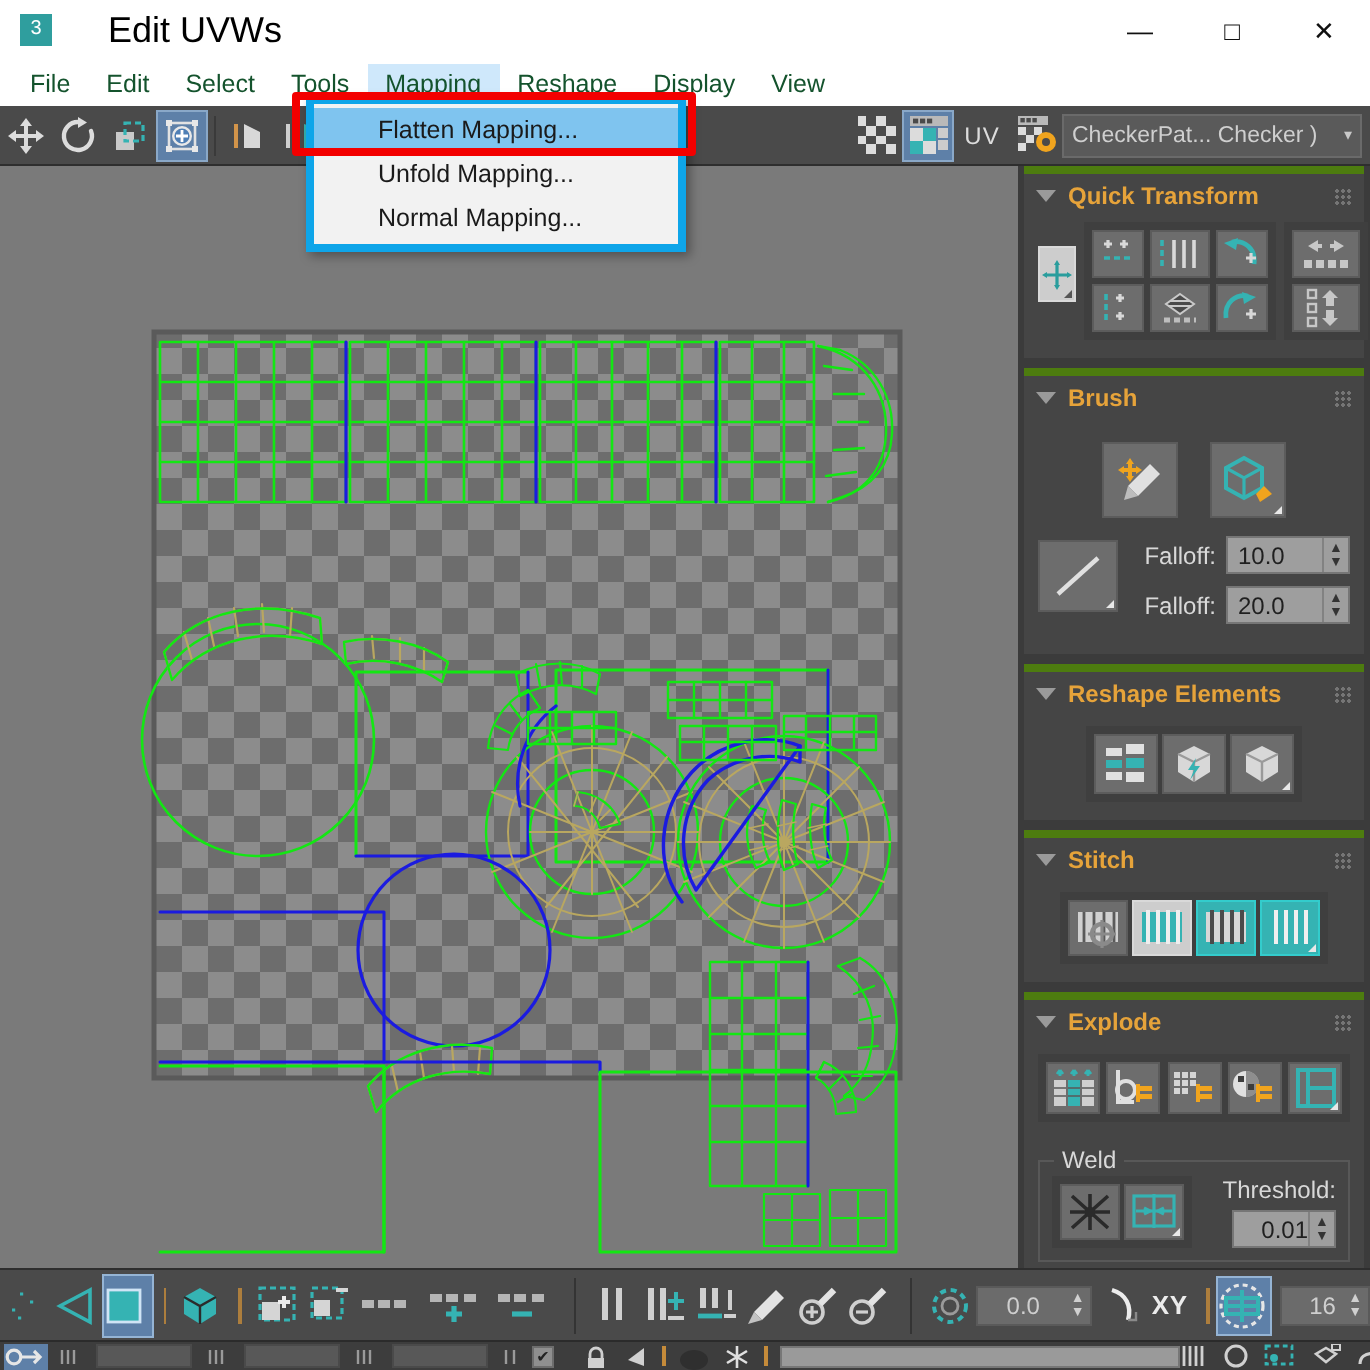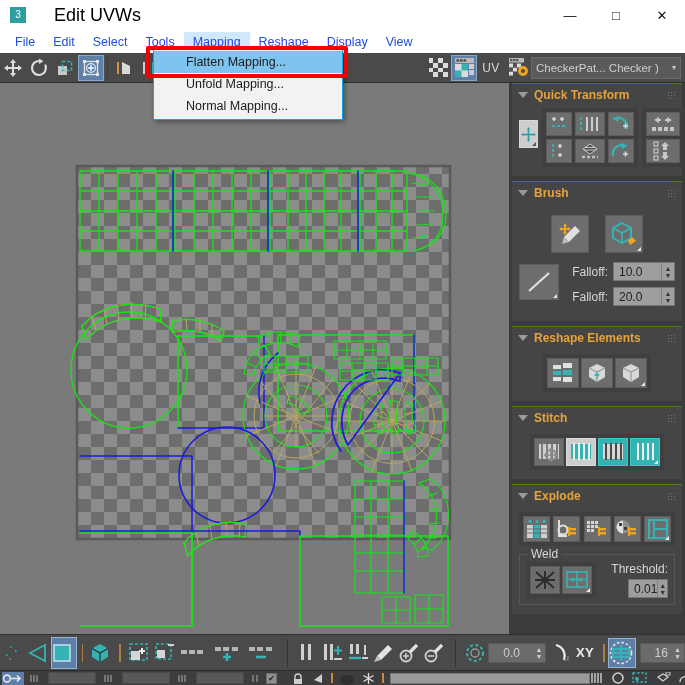--- a/index.html
+++ b/index.html
@@ -27,21 +27,21 @@
     width:46px; height:30px; display:flex; align-items:center; justify-content:center;
     color:#101010; font-size:13px; font-family:"Liberation Sans",sans-serif;
   }
 
   
   .menubar{
     position:absolute; left:0; top:30px; width:685px; height:23px;
     background:#ffffff; display:flex; align-items:center; padding-left:6px;
   }
   .menu-item{
-    padding:3px 9px; color:#1d4ed8; font-size:12.5px; cursor:default;
+    padding:3px 9px; color:#14532d; font-size:12.5px; cursor:default;
   }
   .menu-item.active{ background:#cfe8fb; }
 
   
   .toolbar{
     position:absolute; left:0; top:53px; width:685px; height:30px;
     background:#4a4a4a; display:flex; align-items:center;
     border-bottom:1px solid #2e2e2e;
   }
   .tb-group{ display:flex; align-items:center; height:26px; }
@@ -69,21 +69,21 @@
     position:absolute; left:0; top:83px; width:509px; height:551px;
     background:#7a7a7a; overflow:hidden;
   }
   .uv-canvas{ position:absolute; left:0; top:0; }
 
   
   .cmdpanel{
     position:absolute; left:509px; top:83px; width:176px; height:551px;
     background:#3b3b3b; overflow:hidden;
   }
-  .rollout{ background:#454545; margin:0 3px 5px 3px; border-top:1px solid #4d7c0f; }
+  .rollout{ background:#454545; margin:0 3px 5px 3px; border-top:4px solid #4d7c0f; }
   .rollout-hd{
     display:flex; align-items:center; height:22px; padding:0 6px;
     color:#e6a33a; font-weight:bold; font-size:12px;
   }
   .rollout-hd .tri{
     width:0;height:0;border-left:5px solid transparent;border-right:5px solid transparent;
     border-top:6px solid #9a9a9a; margin-right:6px;
   }
   .rollout-hd .dots{
     margin-left:auto; width:9px;height:9px;
@@ -111,21 +111,21 @@
     display:flex; align-items:center; background:#9e9e9e; color:#2a2a2a;
     height:19px; width:62px; border:1px solid #767676;
   }
   .spin .val{ flex:1; padding-left:5px; font-size:12px; color:#1f1f1f; }
   .spin .arrows{
     width:13px; height:100%; display:flex; flex-direction:column;
     align-items:center; justify-content:center; background:#9e9e9e;
     border-left:1px solid #828282; color:#333; font-size:7px; line-height:7px;
   }
   .groupbox{
-    border:1px solid #585858; margin-top:8px; padding:7px 6px 6px 6px; position:relative;
+    border:1px solid #585858; margin-top:19px; padding:7px 6px 6px 6px; position:relative;
   }
   .groupbox > .gtitle{
     position:absolute; top:-8px; left:7px; background:#454545; padding:0 4px;
     color:#d8d8d8; font-size:12px;
   }
 
   
   .bottombar{
     position:absolute; left:0; top:634px; width:685px; height:36px;
     background:#4a4a4a; display:flex; align-items:center;
@@ -148,21 +148,21 @@
     height:20px;width:64px;color:#cfcfcf;font-size:12px;
   }
   .numbox .v{ flex:1; padding-left:14px; }
   .numbox .ar{ width:13px;display:flex;flex-direction:column;align-items:center;
     justify-content:center;font-size:7px;line-height:7px;color:#d0d0d0; }
   .sb-slot{ height:12px; background:#585858; border:1px solid #4a4a4a; margin:0 4px; }
 
   
   .popup{
     position:absolute; left:153px; top:48px; width:190px;
-    background:#f2f2f2; border:1px solid #0ea5e9; z-index:40;
+    background:#f2f2f2; border:4px solid #0ea5e9; z-index:40;
     box-shadow:2px 2px 5px rgba(0,0,0,.35); padding:2px 0;
   }
   .popup-item{
     height:22px; display:flex; align-items:center; padding-left:32px;
     color:#1a1a1a; font-size:12.5px;
   }
   .popup-item.hl{ background:#7fc4ef; }
   .redbox{
     position:absolute; left:146px; top:46px; width:202px; height:32px;
     border:4px solid #f30000; z-index:60; pointer-events:none; border-radius:2px;
@@ -815,21 +815,21 @@
                 <svg width="24" height="22" viewBox="0 0 24 22">
                   <rect x="2" y="3" width="20" height="15" fill="none" stroke="#35b3b3" stroke-width="1.6"></rect>
                   <path d="M12 2 v17 M3 10.5 h18" stroke="#35b3b3" stroke-width="1.6"></path>
                   <path d="M7 9 L10 10.5 L7 12 M17 9 L14 10.5 L17 12" stroke="#35b3b3" stroke-width="1.6" fill="none"></path>
                 </svg>
                 <span class="corner"></span>
               </div>
             </div>
             <div style="flex:1;text-align:right">
               <div class="flabel" style="margin-bottom:3px">Threshold:</div>
-              <div class="spin" style="width:40px;margin-left:auto">
+              <div class="spin" style="width:52px;margin-left:auto">
                 <span class="val">0.01</span>
                 <span class="arrows">▲<br>▼</span>
               </div>
             </div>
           </div>
         </div>
       </div>
     </div>
 
 

